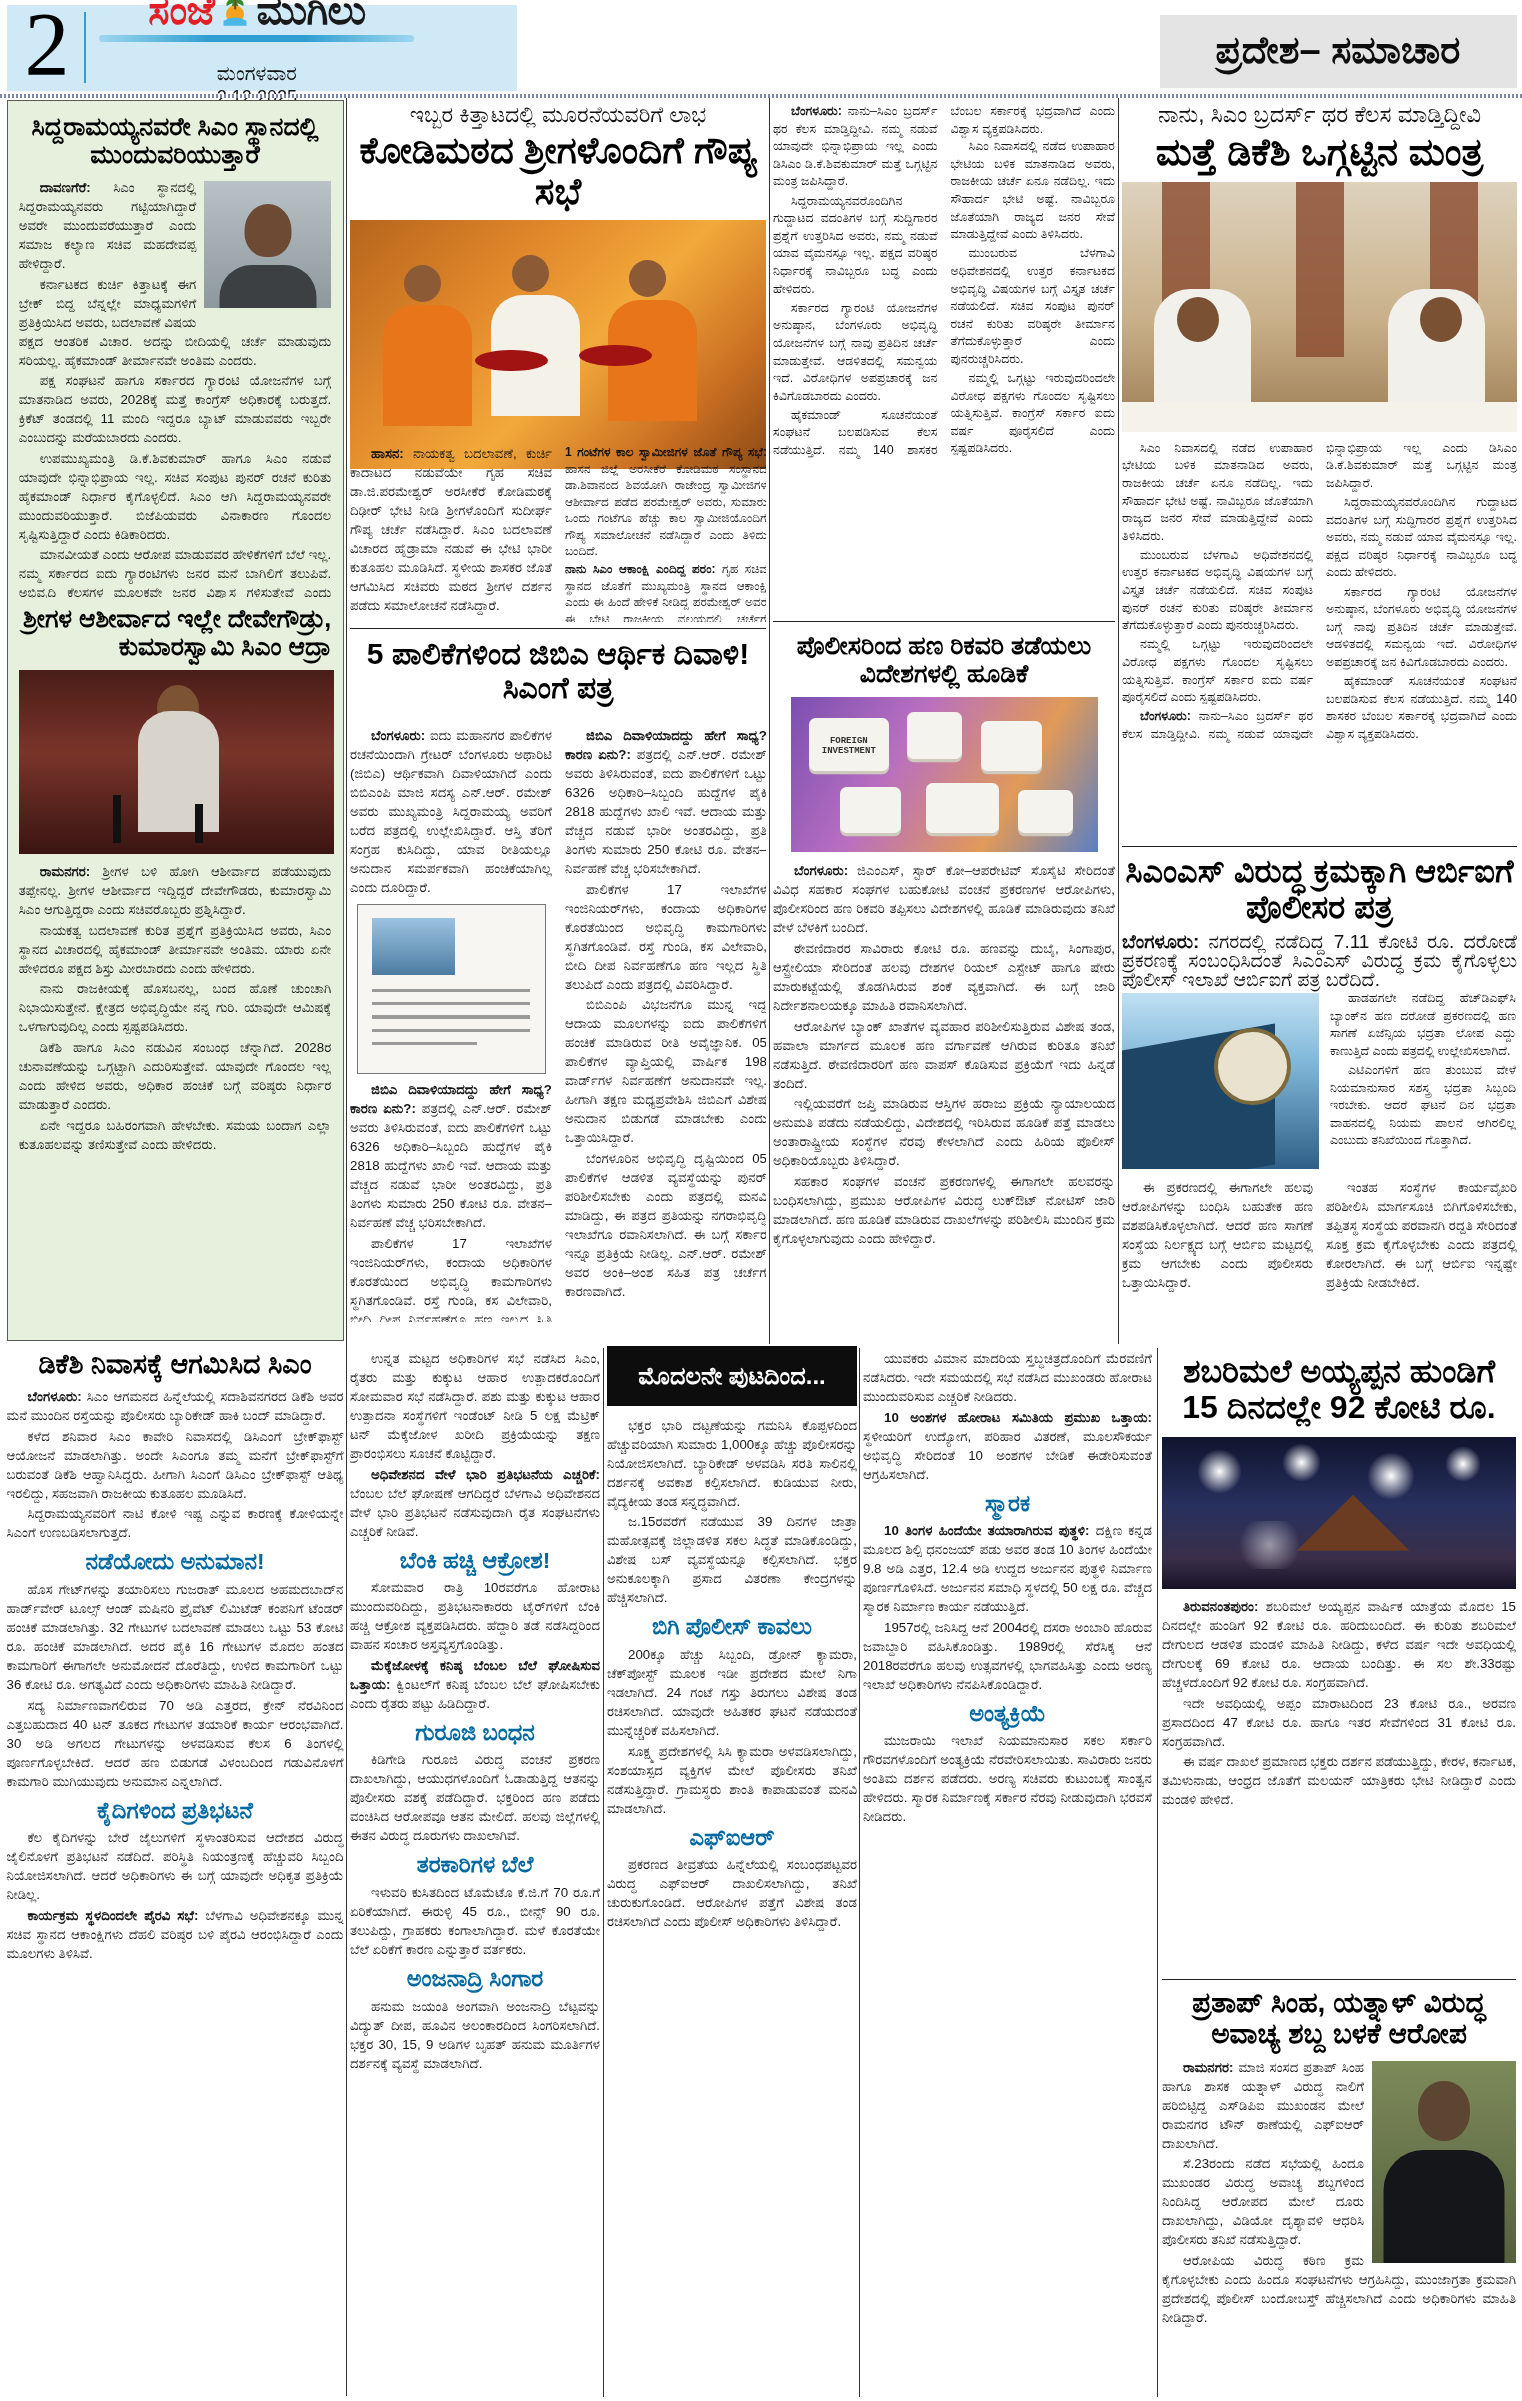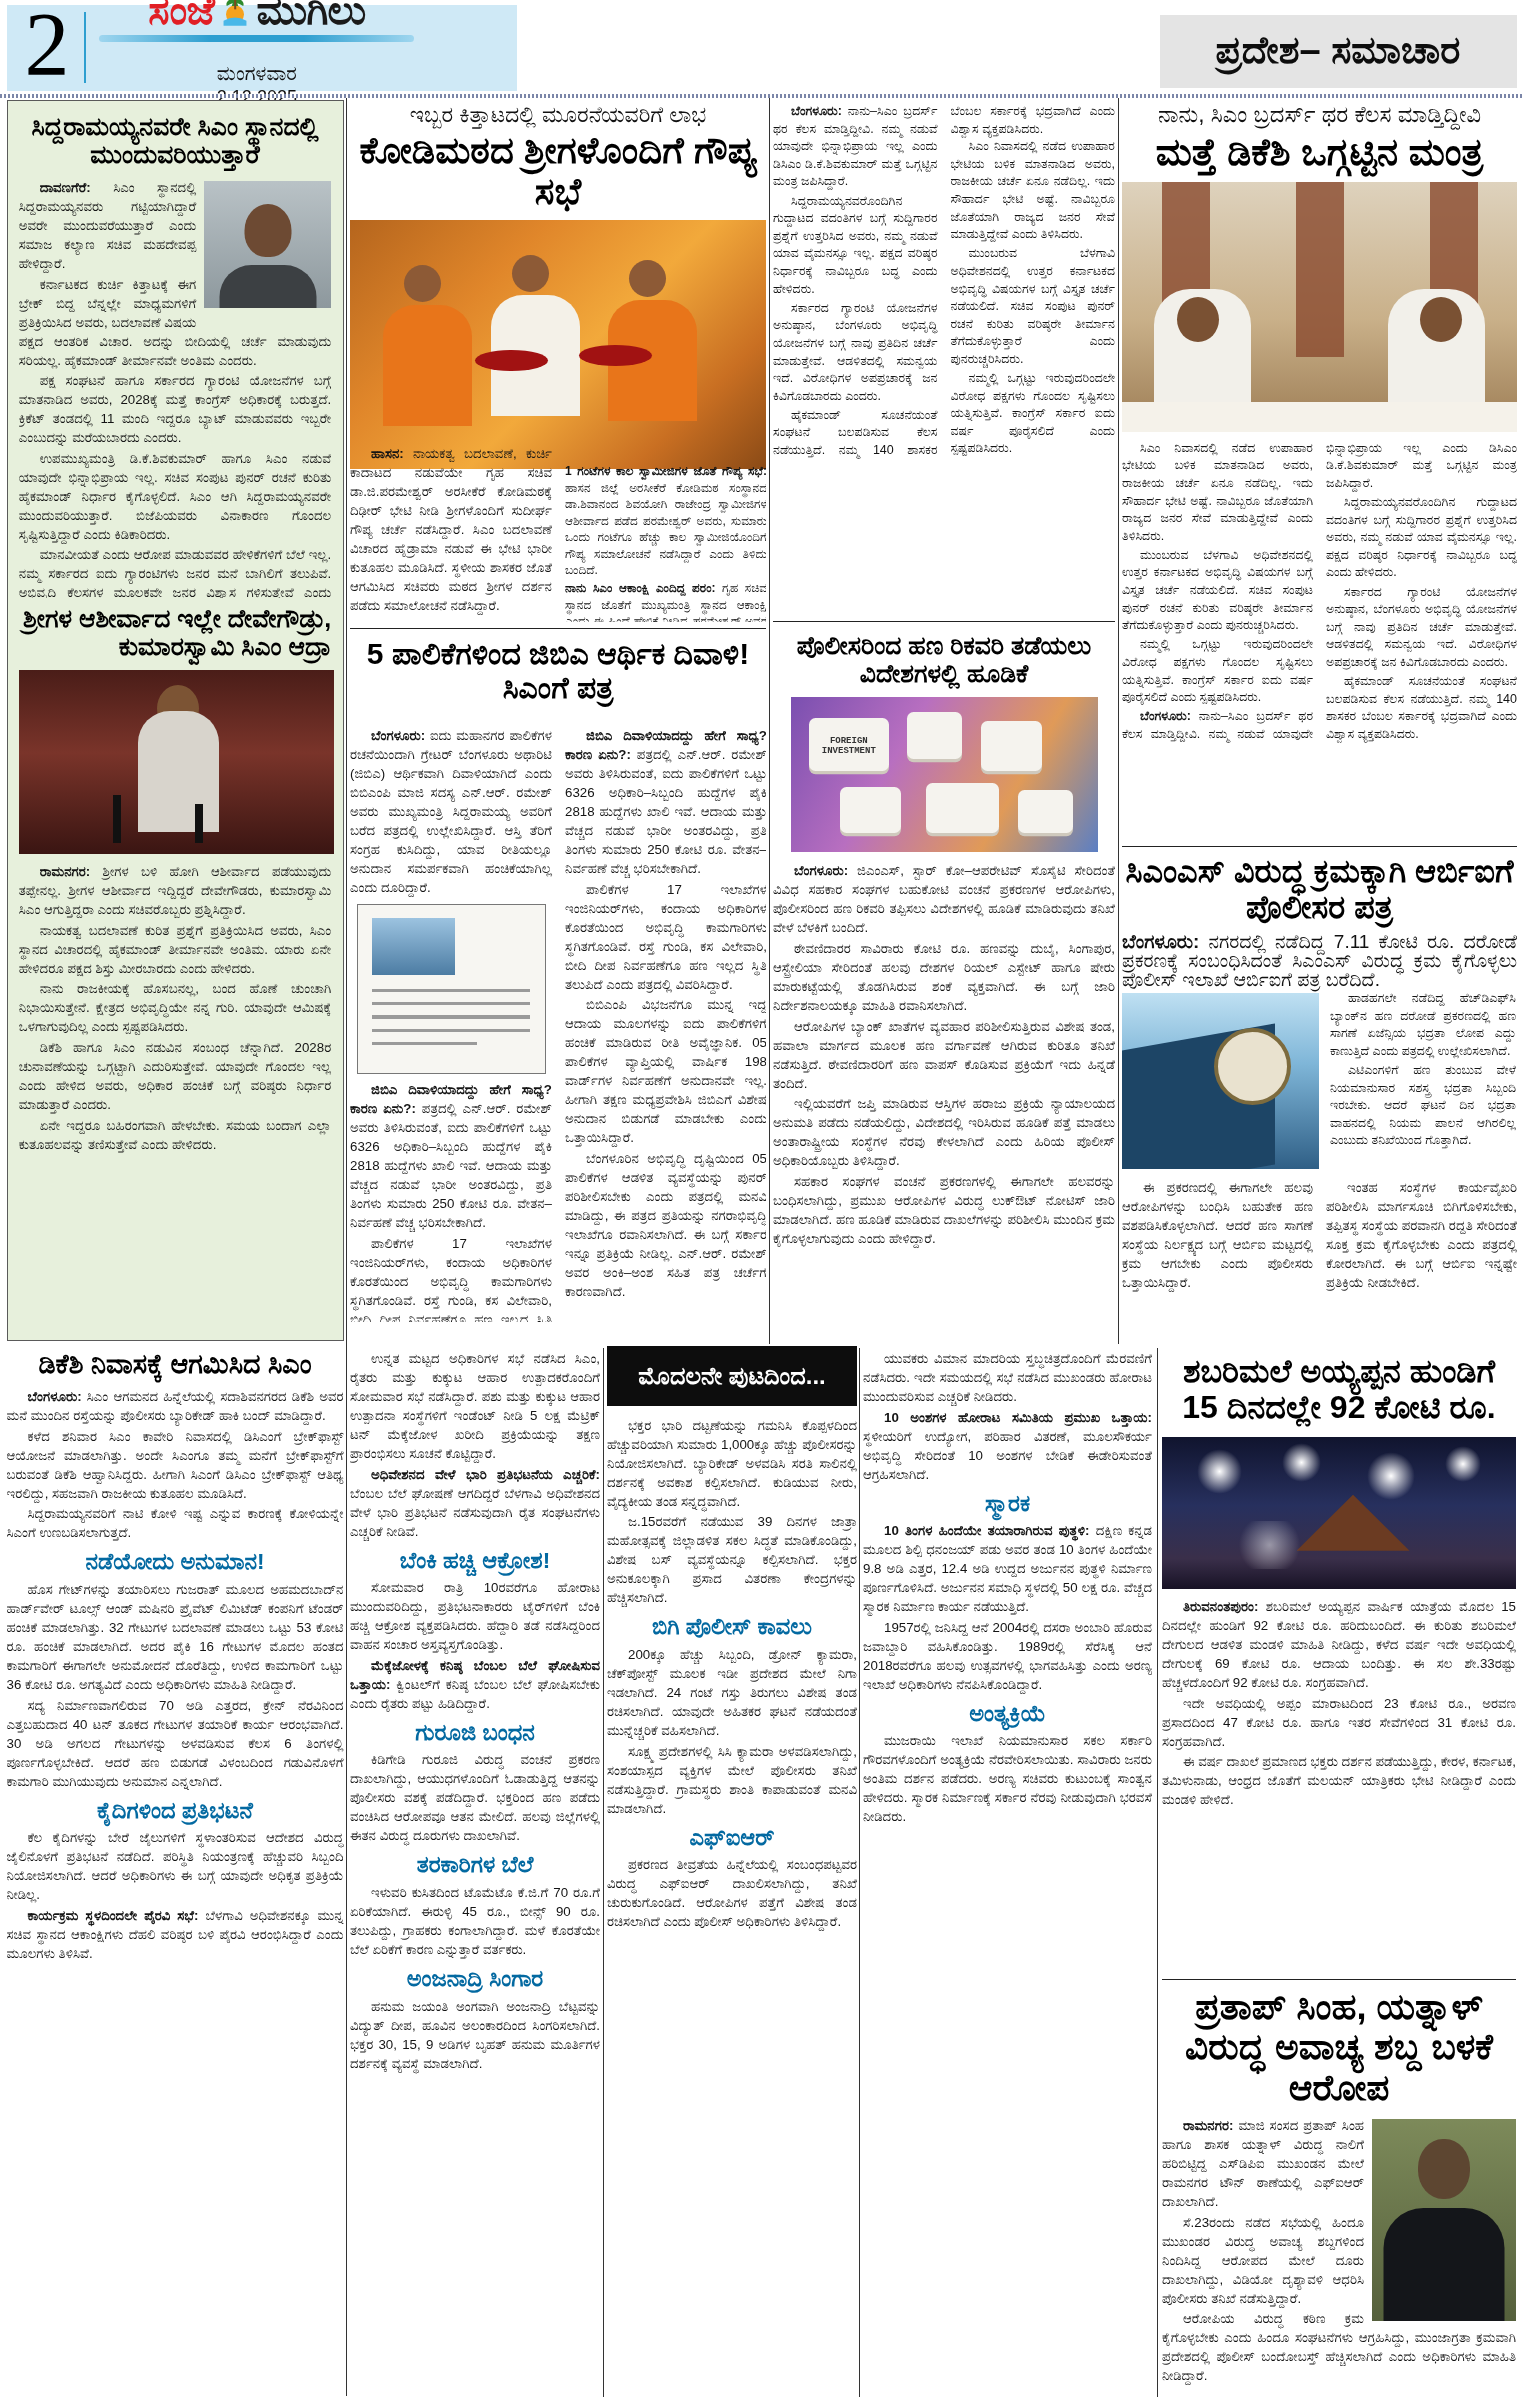--- a/index.html
+++ b/index.html
@@ -156,21 +156,21 @@
       <div class="robe" style="left:62%;top:32%;"></div>
         <div class="head" style="left:67%;top:16%;"></div>
       <div class="garland" style="left:30%;top:52%;"></div>
         <div class="garland" style="left:55%;top:50%;"></div>
     </div>
     <div style="position:absolute;left:0;top:342px;width:202px;" class="flow">
       <div>
           <p><b>ಹಾಸನ:</b> ನಾಯಕತ್ವ ಬದಲಾವಣೆ, ಕುರ್ಚಿ ಕಾದಾಟದ ನಡುವೆಯೇ ಗೃಹ ಸಚಿವ ಡಾ.ಜಿ.ಪರಮೇಶ್ವರ್ ಅರಸೀಕೆರೆ ಕೋಡಿಮಠಕ್ಕೆ ದಿಢೀರ್ ಭೇಟಿ ನೀಡಿ ಶ್ರೀಗಳೊಂದಿಗೆ ಸುದೀರ್ಘ ಗೌಪ್ಯ ಚರ್ಚೆ ನಡೆಸಿದ್ದಾರೆ. ಸಿಎಂ ಬದಲಾವಣೆ ವಿಚಾರದ ಹೈಡ್ರಾಮಾ ನಡುವೆ ಈ ಭೇಟಿ ಭಾರೀ ಕುತೂಹಲ ಮೂಡಿಸಿದೆ. ಸ್ಥಳೀಯ ಶಾಸಕರ ಜೊತೆ ಆಗಮಿಸಿದ ಸಚಿವರು ಮಠದ ಶ್ರೀಗಳ ದರ್ಶನ ಪಡೆದು ಸಮಾಲೋಚನೆ ನಡೆಸಿದ್ದಾರೆ.</p>
         </div>
     </div>
-    <div style="position:absolute;left:215px;top:361px;width:202px;" class="flow cap">
+    <div style="position:absolute;left:215px;top:342px;width:202px;" class="flow cap">
       <p style="text-indent:0;"><b class="caption-b">1 ಗಂಟೆಗಳ ಕಾಲ ಸ್ವಾಮೀಜಿಗಳ ಜೊತೆ ಗೌಪ್ಯ ಸಭೆ:</b> <span>ಹಾಸನ ಜಿಲ್ಲೆ ಅರಸೀಕೆರೆ ಕೋಡಿಮಠ ಸಂಸ್ಥಾನದ ಡಾ.ಶಿವಾನಂದ ಶಿವಯೋಗಿ ರಾಜೇಂದ್ರ ಸ್ವಾಮೀಜಿಗಳ ಆಶೀರ್ವಾದ ಪಡೆದ ಪರಮೇಶ್ವರ್ ಅವರು, ಸುಮಾರು ಒಂದು ಗಂಟೆಗೂ ಹೆಚ್ಚು ಕಾಲ ಸ್ವಾಮೀಜಿಯೊಂದಿಗೆ ಗೌಪ್ಯ ಸಮಾಲೋಚನೆ ನಡೆಸಿದ್ದಾರೆ ಎಂದು ತಿಳಿದು ಬಂದಿದೆ.</span></p>
       <div>
           <p><b>ನಾನು ಸಿಎಂ ಆಕಾಂಕ್ಷಿ ಎಂದಿದ್ದ ಪರಂ:</b> ಗೃಹ ಸಚಿವ ಸ್ಥಾನದ ಜೊತೆಗೆ ಮುಖ್ಯಮಂತ್ರಿ ಸ್ಥಾನದ ಆಕಾಂಕ್ಷಿ ಎಂದು ಈ ಹಿಂದೆ ಹೇಳಿಕೆ ನೀಡಿದ್ದ ಪರಮೇಶ್ವರ್ ಅವರ ಈ ಭೇಟಿ ರಾಜಕೀಯ ವಲಯದಲ್ಲಿ ಚರ್ಚೆಗೆ ಗ್ರಾಸವಾಗಿದೆ.</p>
         </div>
     </div>
   </div>
   <div class="hrule" style="left:350px;top:628px;width:416px;"></div>
 
   <div class="col" style="left:350px;top:637px;width:416px;height:704px;">
     <div class="headline" style="font-size:30px;">5 ಪಾಲಿಕೆಗಳಿಂದ ಜಿಬಿಎ ಆರ್ಥಿಕ ದಿವಾಳಿ! ಸಿಎಂಗೆ ಪತ್ರ</div>
@@ -373,21 +373,21 @@
       <div>
           <p><b>ತಿರುವನಂತಪುರಂ:</b> ಶಬರಿಮಲೆ ಅಯ್ಯಪ್ಪನ ವಾರ್ಷಿಕ ಯಾತ್ರೆಯ ಮೊದಲ 15 ದಿನದಲ್ಲೇ ಹುಂಡಿಗೆ 92 ಕೋಟಿ ರೂ. ಹರಿದುಬಂದಿದೆ. ಈ ಕುರಿತು ಶಬರಿಮಲೆ ದೇಗುಲದ ಆಡಳಿತ ಮಂಡಳಿ ಮಾಹಿತಿ ನೀಡಿದ್ದು, ಕಳೆದ ವರ್ಷ ಇದೇ ಅವಧಿಯಲ್ಲಿ ದೇಗುಲಕ್ಕೆ 69 ಕೋಟಿ ರೂ. ಆದಾಯ ಬಂದಿತ್ತು. ಈ ಸಲ ಶೇ.33ರಷ್ಟು ಹೆಚ್ಚಳದೊಂದಿಗೆ 92 ಕೋಟಿ ರೂ. ಸಂಗ್ರಹವಾಗಿದೆ.</p>
           <p>ಇದೇ ಅವಧಿಯಲ್ಲಿ ಅಪ್ಪಂ ಮಾರಾಟದಿಂದ 23 ಕೋಟಿ ರೂ., ಅರವಣ ಪ್ರಸಾದದಿಂದ 47 ಕೋಟಿ ರೂ. ಹಾಗೂ ಇತರ ಸೇವೆಗಳಿಂದ 31 ಕೋಟಿ ರೂ. ಸಂಗ್ರಹವಾಗಿದೆ.</p>
           <p>ಈ ವರ್ಷ ದಾಖಲೆ ಪ್ರಮಾಣದ ಭಕ್ತರು ದರ್ಶನ ಪಡೆಯುತ್ತಿದ್ದು, ಕೇರಳ, ಕರ್ನಾಟಕ, ತಮಿಳುನಾಡು, ಆಂಧ್ರದ ಜೊತೆಗೆ ಮಲಯನ್ ಯಾತ್ರಿಕರು ಭೇಟಿ ನೀಡಿದ್ದಾರೆ ಎಂದು ಮಂಡಳಿ ಹೇಳಿದೆ.</p>
         </div>
     </div>
   </div>
   <div class="hrule" style="left:1162px;top:1979px;width:354px;"></div>
 
   <div class="col" style="left:1162px;top:1987px;width:354px;height:410px;">
-    <div class="headline" style="font-size:36px;">ಪ್ರತಾಪ್ ಸಿಂಹ, ಯತ್ನಾಳ್ ವಿರುದ್ಧ ಅವಾಚ್ಯ ಶಬ್ದ ಬಳಕೆ ಆರೋಪ</div>
+    <div class="headline" style="font-size:28px;">ಪ್ರತಾಪ್ ಸಿಂಹ, ಯತ್ನಾಳ್ ವಿರುದ್ಧ ಅವಾಚ್ಯ ಶಬ್ದ ಬಳಕೆ ಆರೋಪ</div>
     <div class="flow" style="margin-top:8px;height:303px;overflow:hidden;">
       <div class="photo ph-figure" style="float:right;width:144px;height:202px;margin:3.2px 0 4.8px 8px;">
         <div class="head"></div>
           <div class="body"></div>
       </div>
       <div>
           <p><b>ರಾಮನಗರ:</b> ಮಾಜಿ ಸಂಸದ ಪ್ರತಾಪ್ ಸಿಂಹ ಹಾಗೂ ಶಾಸಕ ಯತ್ನಾಳ್ ವಿರುದ್ಧ ನಾಲಿಗೆ ಹರಿಬಿಟ್ಟಿದ್ದ ಎಸ್‌ಡಿಪಿಐ ಮುಖಂಡನ ಮೇಲೆ ರಾಮನಗರ ಟೌನ್ ಠಾಣೆಯಲ್ಲಿ ಎಫ್ಐಆರ್ ದಾಖಲಾಗಿದೆ.</p>
           <p>ಸೆ.23ರಂದು ನಡೆದ ಸಭೆಯಲ್ಲಿ ಹಿಂದೂ ಮುಖಂಡರ ವಿರುದ್ಧ ಅವಾಚ್ಯ ಶಬ್ದಗಳಿಂದ ನಿಂದಿಸಿದ್ದ ಆರೋಪದ ಮೇಲೆ ದೂರು ದಾಖಲಾಗಿದ್ದು, ವಿಡಿಯೋ ದೃಶ್ಯಾವಳಿ ಆಧರಿಸಿ ಪೊಲೀಸರು ತನಿಖೆ ನಡೆಸುತ್ತಿದ್ದಾರೆ.</p>
           <p>ಆರೋಪಿಯ ವಿರುದ್ಧ ಕಠಿಣ ಕ್ರಮ ಕೈಗೊಳ್ಳಬೇಕು ಎಂದು ಹಿಂದೂ ಸಂಘಟನೆಗಳು ಆಗ್ರಹಿಸಿದ್ದು, ಮುಂಜಾಗ್ರತಾ ಕ್ರಮವಾಗಿ ಪ್ರದೇಶದಲ್ಲಿ ಪೊಲೀಸ್ ಬಂದೋಬಸ್ತ್ ಹೆಚ್ಚಿಸಲಾಗಿದೆ ಎಂದು ಅಧಿಕಾರಿಗಳು ಮಾಹಿತಿ ನೀಡಿದ್ದಾರೆ.</p>
         </div>

